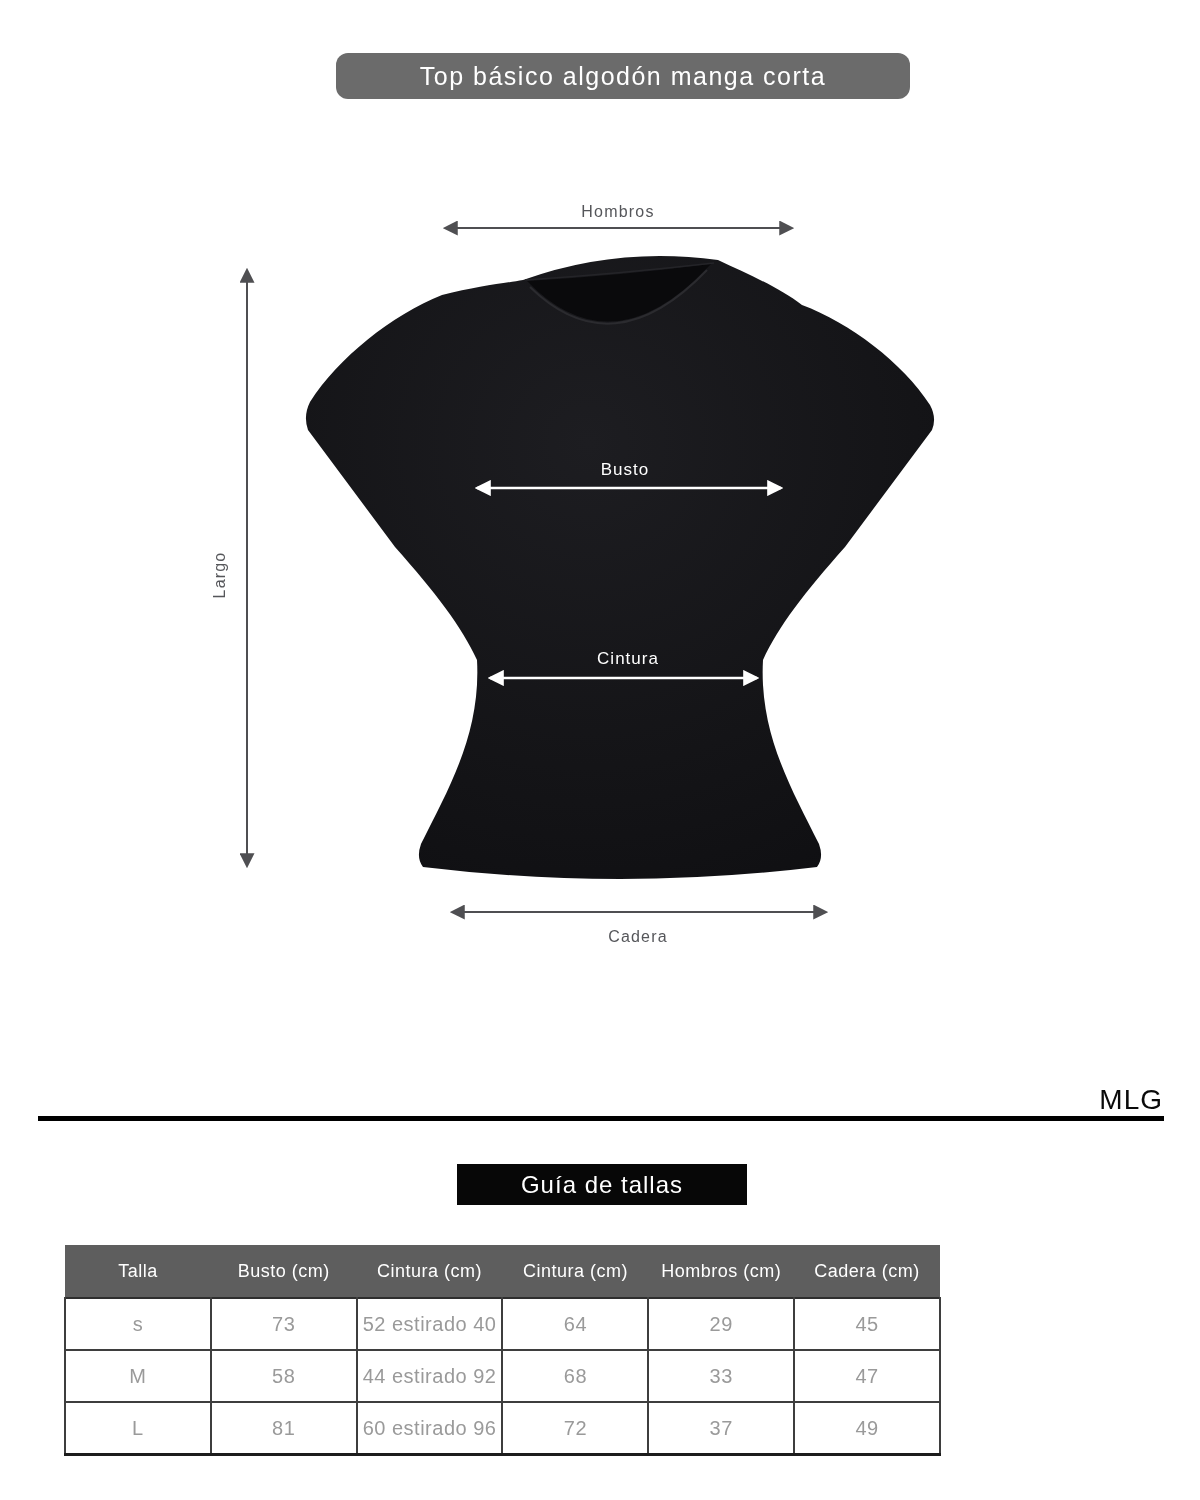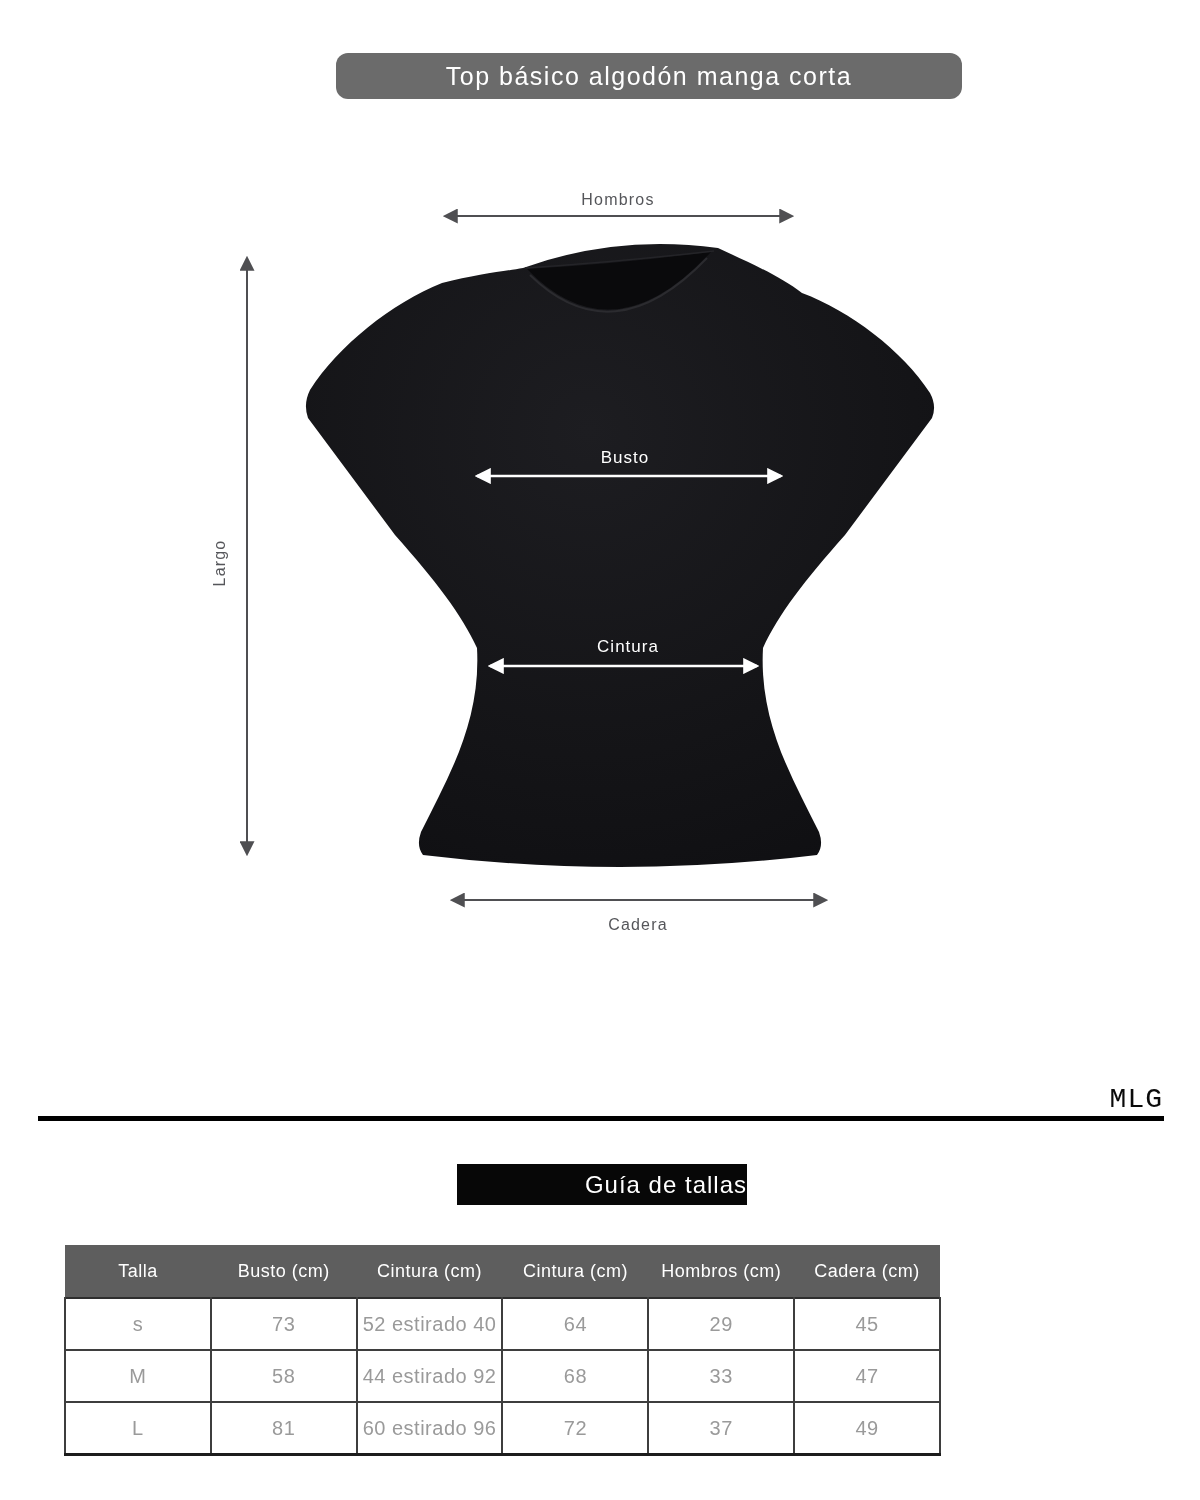--- a/index.html
+++ b/index.html
@@ -3,43 +3,43 @@
 <meta charset="utf-8">
 <style>
   html,body { margin:0; padding:0; background:#ffffff; }
   .page {
     position:relative; width:1200px; height:1500px; background:#ffffff;
     font-family:"Liberation Sans", sans-serif; overflow:hidden;
   }
 
   
   .title-pill {
-    position:absolute; left:336px; top:53px; width:626px; height:46px;
+    position:absolute; left:336px; top:53px; width:574px; height:46px;
     background:#6b6b6b; border-radius:12px; color:#ffffff;
     display:flex; align-items:center; justify-content:center;
     font-size:25px; letter-spacing:1.5px; font-weight:400;
   }
 
   
-  .diagram { position:absolute; left:180px; top:178px; width:820px; height:780px; }
+  .diagram { position:absolute; left:180px; top:190px; width:820px; height:780px; }
   .diagram svg { display:block; }
   .diag-label { font-family:"Liberation Sans", sans-serif; font-size:16px; letter-spacing:1.2px; fill:#55565a; }
   .diag-label-white { font-family:"Liberation Sans", sans-serif; font-size:17px; letter-spacing:1px; fill:#ffffff; }
 
   
   .brand {
     position:absolute; top:1084px; right:37px;
-    font-family:Liberation Mono, monospace; font-size:28px; color:#0a0a0a; letter-spacing:1px;
+    font-family:Liberation Sans, sans-serif; font-size:28px; color:#0a0a0a; letter-spacing:1px;
   }
   .divider { position:absolute; left:38px; top:1116px; width:1126px; height:5px; background:#000000; }
 
   
   .section-header {
     position:absolute; left:457px; top:1164px; width:290px; height:41px;
-    background:#070707; color:#ffffff; display:flex; align-items:center; justify-content:flex-end;
+    background:#070707; color:#ffffff; display:flex; align-items:center; justify-content:center;
     font-size:24px; letter-spacing:1px;
   }
 
   
   .size-table {
     position:absolute; left:64px; top:1245px; width:877px;
     border-collapse:collapse; table-layout:fixed;
   }
   .size-table th {
     background:#5e5e5e; color:#ffffff; font-weight:400;

